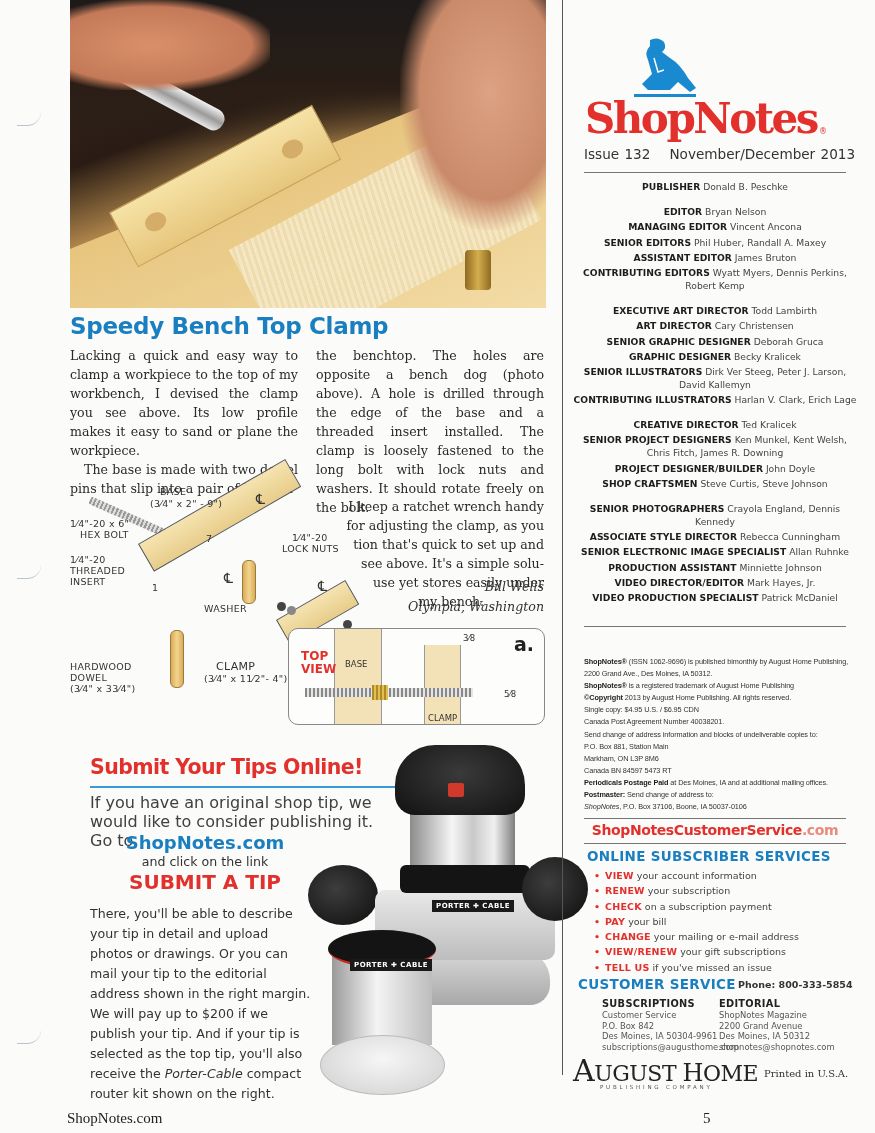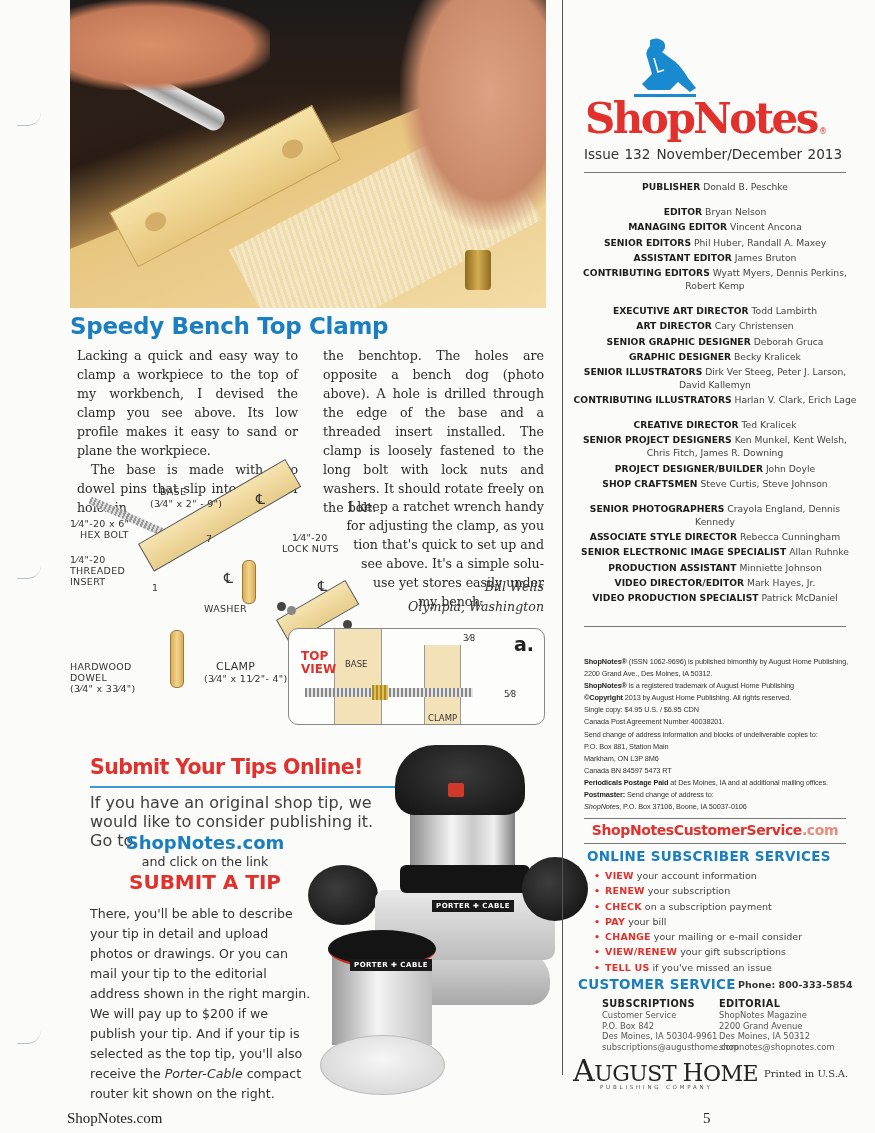--- a/index.html
+++ b/index.html
@@ -35,21 +35,21 @@
 
   .title {
     position: absolute; left: 70px; top: 313px;
     font-family: "DejaVu Sans", sans-serif; font-weight: bold; font-size: 23px;
     color: #1a7fc1; letter-spacing: -0.3px;
   }
   .body-col {
     position: absolute; font-size: 14.2px; line-height: 19px; text-align: justify;
     font-family: "DejaVu Serif", serif; color: #2a2a2a;
   }
-  .body-col p { text-indent: 0; margin-left: 7px; }
+  .body-col p { text-indent: 0; }
   .body-col p + p { text-indent: 14px; }
   #col1 { left: 70px; top: 346px; width: 228px; font-size: 12.6px; }
   #col2 { left: 316px; top: 346px; width: 228px; font-size: 12.6px; }
   #col3 { left: 316px; top: 497px; width: 228px; font-size: 12.6px; }
   #col3 p { text-align: right; }
   .signature { position:absolute; right: 331px; top: 577px; text-align: right;
     font-family:"DejaVu Serif", serif; font-style: italic; font-size: 12.6px; line-height: 20px; color:#333; }
 
   
   .diagram { position:absolute; left:70px; top:478px; width:280px; height:240px; }
@@ -112,21 +112,21 @@
   .router .fixed-body { position:absolute; left:32px; top:210px; width:100px; height:90px; background: linear-gradient(90deg,#9a9a9a,#f4f4f4 45%,#bdbdbd); }
   .router .fixed-base { position:absolute; left:20px; top:290px; width:125px; height:60px; background: radial-gradient(ellipse at 50% 40%, #f6f6f6, #cfcfcf); border-radius:50%; border:1px solid #bbb; }
   .router .brand2 { position:absolute; left:50px; top:214px; background:#1a1a1a; color:#fff; font-family:"DejaVu Sans", sans-serif; font-size:7px; font-weight:bold; padding:2px 4px; letter-spacing:0.5px; }
 
   
   .vdivider { position:absolute; left:562px; top:0; width:1px; height:1075px; background:#555; }
   .logo-figure { position:absolute; left:620px; top:36px; width:88px; height:66px; }
   .logo { position:absolute; left:585px; top:97px; font-family:"DejaVu Serif", serif; font-weight:bold; font-size:42px; color:#e2312d; letter-spacing:-2.5px; line-height:44px; }
   .logo-reg { position:absolute; left:819px; top:127px; font-family:"DejaVu Sans", sans-serif; font-size:8px; color:#e2312d; }
   .issue { position:absolute; left:584px; top:146px; font-family:"DejaVu Sans", sans-serif; font-size:13.6px; color:#333; word-spacing: 1px; }
-  .issue span + span { margin-left: 6px; text-align: center; }
+  .issue span + span { margin-left: 19px; text-align: center; }
   .hr { position:absolute; left:584px; width:262px; height:1px; background:#777; }
 
   .masthead { position:absolute; left:572px; width:286px; text-align:center; font-family:"DejaVu Sans", sans-serif; font-size:9.2px; line-height:13px; color:#444; }
   .masthead .row { margin-bottom: 2.2px; }
   .masthead b { color:#1d1d1d; }
   .masthead .gap { height: 10px; }
 
   .legal { position:absolute; left:584px; top:656px; width:270px; font-family:Liberation Sans, sans-serif; font-size:7.3px; line-height:12.1px; color:#333; letter-spacing: -0.1px; }
   .legal b { color:#1d1d1d; }
 
@@ -331,21 +331,21 @@
 
 <div class="hr" style="top:818px"></div>
 <div class="cs-url"><span style="color:#e2312d">ShopNotesCustomerService</span><span>.com</span></div>
 <div class="hr" style="top:843px"></div>
 <div class="oss-title">ONLINE SUBSCRIBER SERVICES</div>
 <ul class="oss-list" id="oss-list">
     <li><b>VIEW</b> <span>your account information</span></li>
     <li><b>RENEW</b> <span>your subscription</span></li>
     <li><b>CHECK</b> <span>on a subscription payment</span></li>
     <li><b>PAY</b> <span>your bill</span></li>
-    <li><b>CHANGE</b> <span>your mailing or e-mail consider</span></li>
+    <li><b>CHANGE</b> <span>your mailing or e-mail address</span></li>
     <li><b>VIEW/RENEW</b> <span>your gift subscriptions</span></li>
     <li><b>TELL US</b> <span>if you've missed an issue</span></li>
   </ul>
 
 <div class="cs-title">CUSTOMER SERVICE</div>
 <div class="cs-phone">Phone: 800-333-5854</div>
 
 <div class="addr" id="addr-sub">
   <div class="h">SUBSCRIPTIONS</div>
   <div>Customer Service</div>

